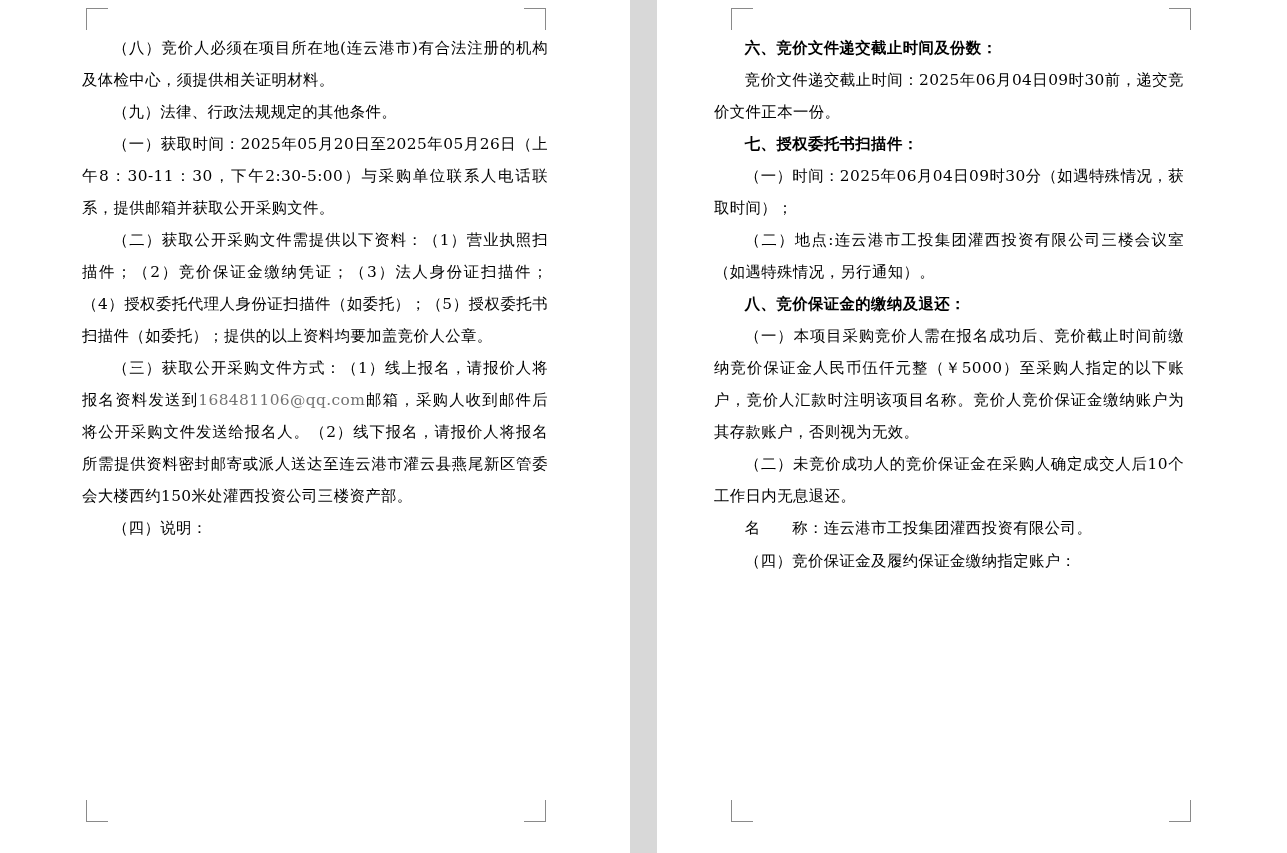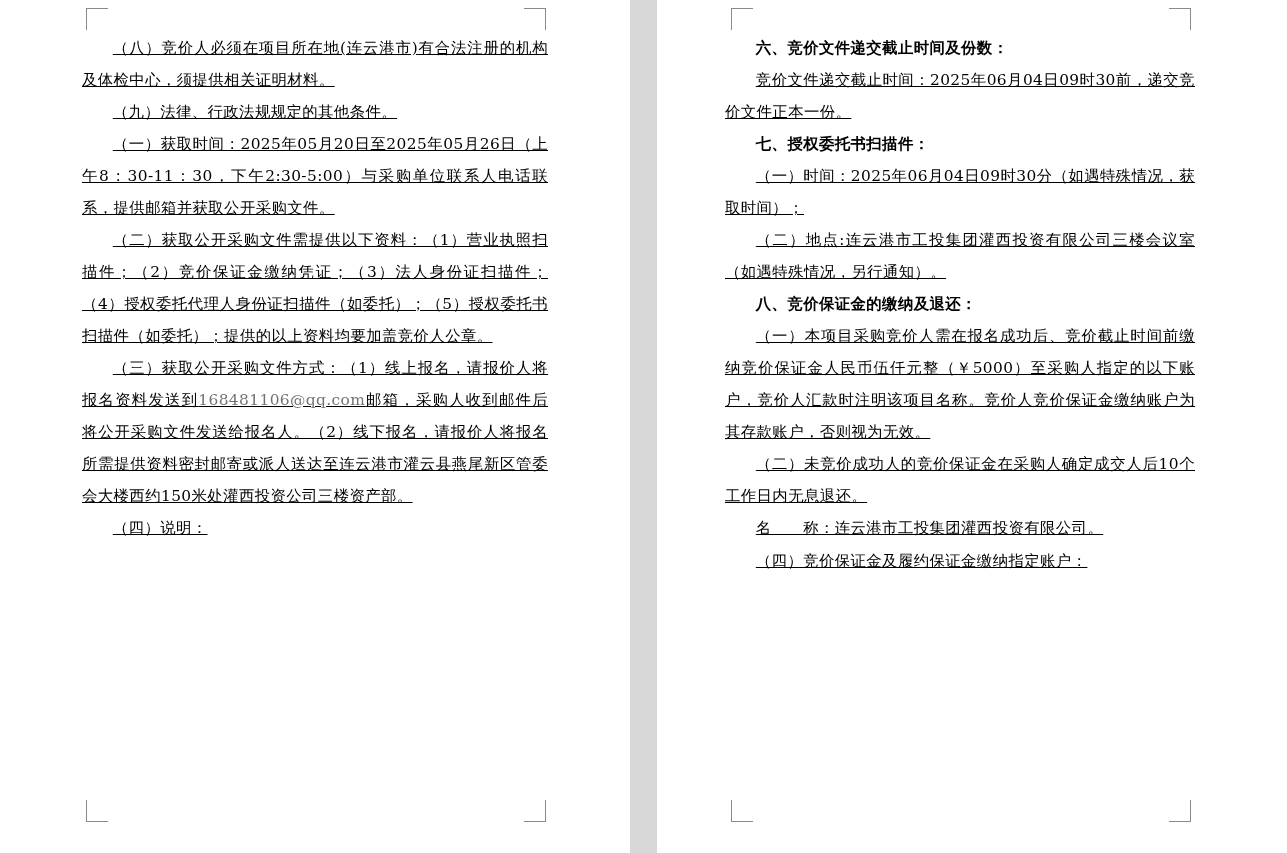--- a/index.html
+++ b/index.html
@@ -53,33 +53,32 @@
     left: 82px;
     top: 32px;
     width: 466px;
     font-family: "DejaVu Serif", "Liberation Serif", serif;
     color: #000000;
     font-size: 15.4px;
     line-height: 2.08;
     letter-spacing: 0.4px;
   }
   .page-right .content {
-    left: 68px;
+    left: 57px;
     width: 470px;
   }
   p {
     margin: 0;
     padding: 0;
     text-align: justify;
     text-justify: inter-ideograph;
     white-space: pre-wrap;
   }
   p.indent {
     text-indent: 2em;
-    text-decoration: underline;
   }
   p.heading {
     text-indent: 2em;
     font-weight: bold;
   }
   .email {
     color: #737373;
   }
 </style>
 </head>

